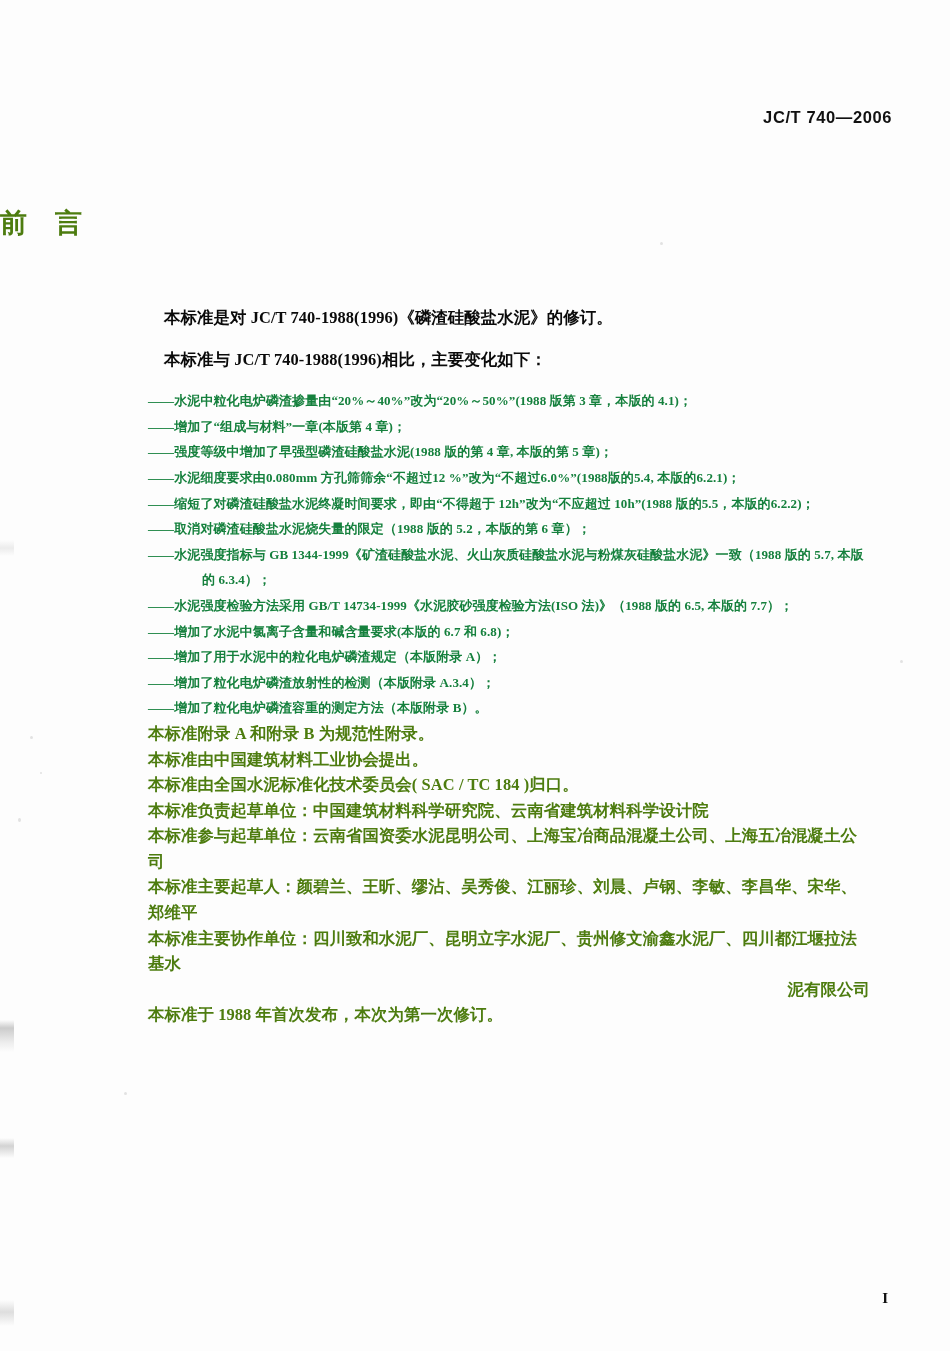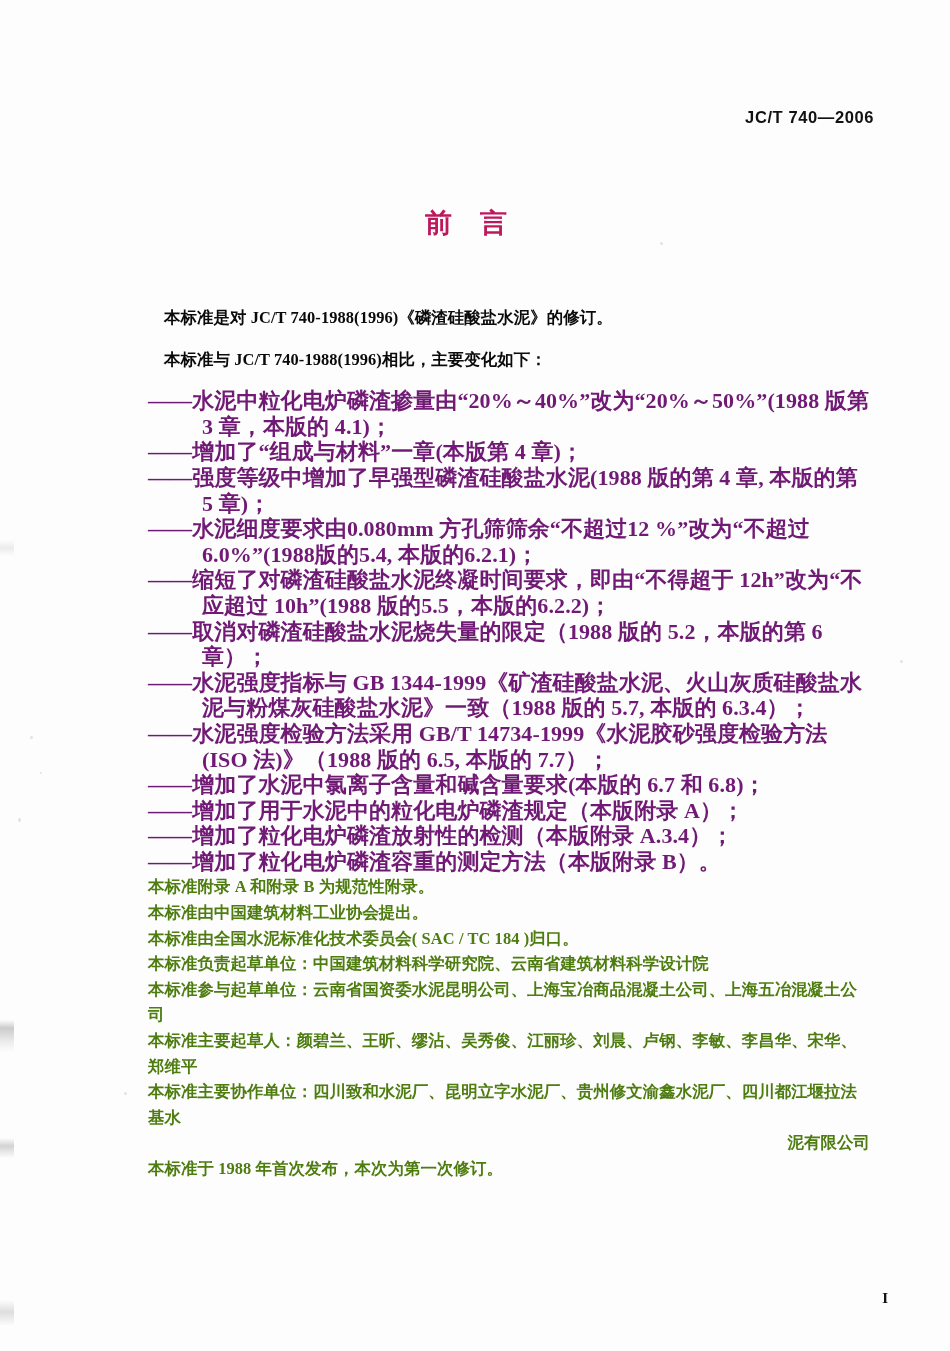--- a/index.html
+++ b/index.html
@@ -48,63 +48,62 @@
     position: absolute;
     background: rgba(130,130,130,0.22);
     border-radius: 50%;
     pointer-events: none;
   }
 
   
   .doc-header {
     position: absolute;
     top: 108px;
-    right: 76px;
+    right: 58px;
     font-family: "Liberation Sans", "DejaVu Sans", sans-serif;
     font-weight: bold;
     font-size: 16.5px;
     letter-spacing: 0.6px;
     color: #111;
   }
 
   
   .doc-title {
     position: absolute;
     top: 205px;
     left: 0;
     width: 934px;
-    text-align: center;
     font-family: "Liberation Sans", "DejaVu Sans", sans-serif;
     font-weight: bold;
     font-size: 27px;
     letter-spacing: 2px;
-    color: #be185d;
+    color: #4d7c0f;
   }
   .doc-title .gap { display: inline-block; width: 26px; }
 
   
   .body-block {
     position: absolute;
     top: 289px;
     left: 148px;
     width: 722px;
   }
   .para {
     font-size: 16.4px;
     line-height: 25.6px;
     color: #0a0a0a;
     white-space: pre-wrap;
     margin: 16px;
     font-weight: 600;
     letter-spacing: 0.1px;
   }
   .dash-item {
-    font-size: 22px;
+    font-size: 13px;
     line-height: 25.6px;
-    color: #701a75;
+    color: #15803d;
     margin: 0;
     padding-left: 54px;
     text-indent: -54px;
     font-weight: 600;
     letter-spacing: 0.1px;
   }
   .tail-para {
     font-size: 16.4px;
     line-height: 25.6px;
     color: #4d7c0f;

